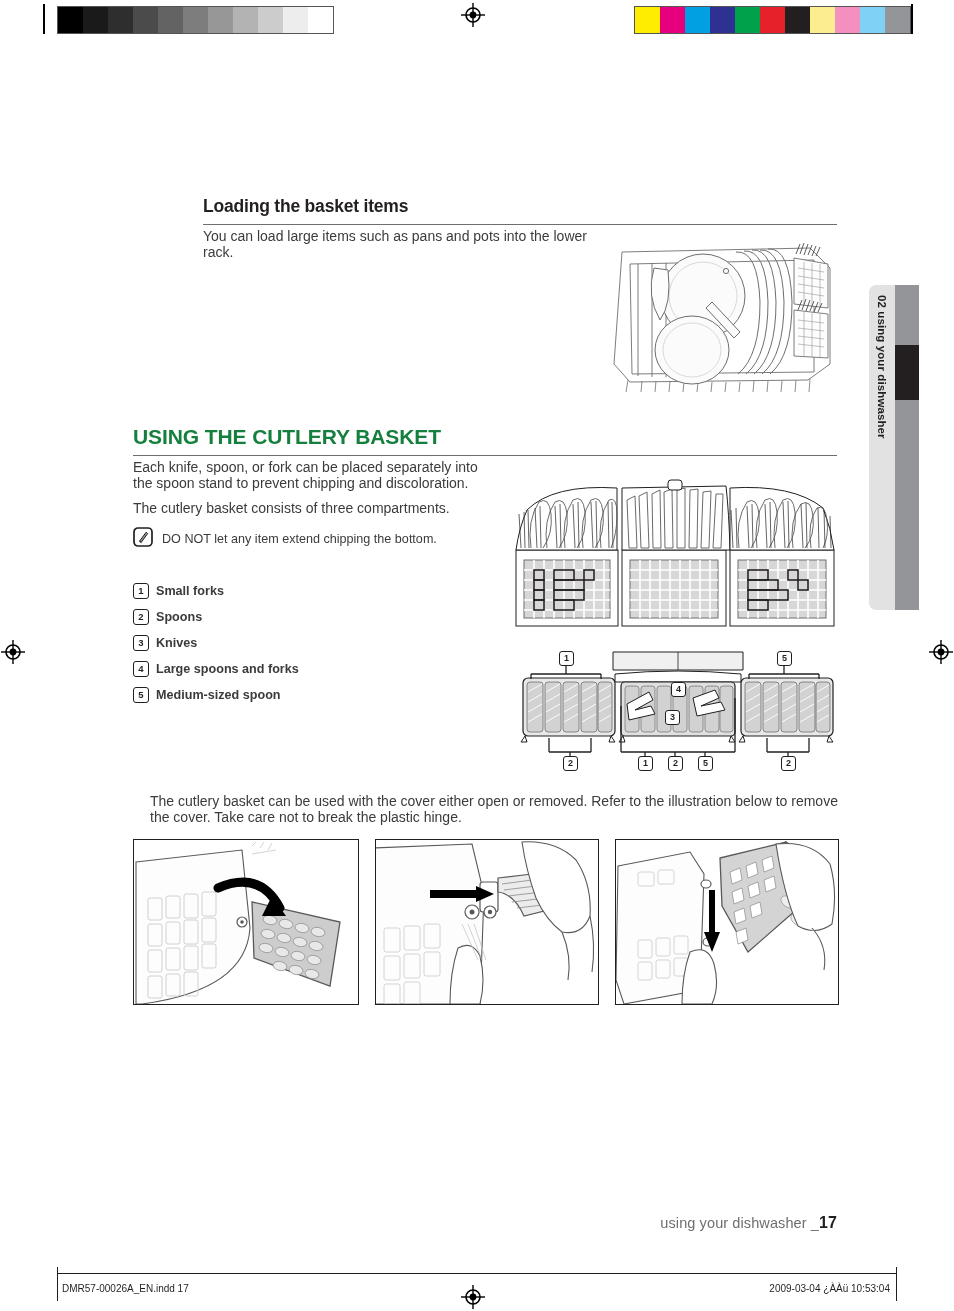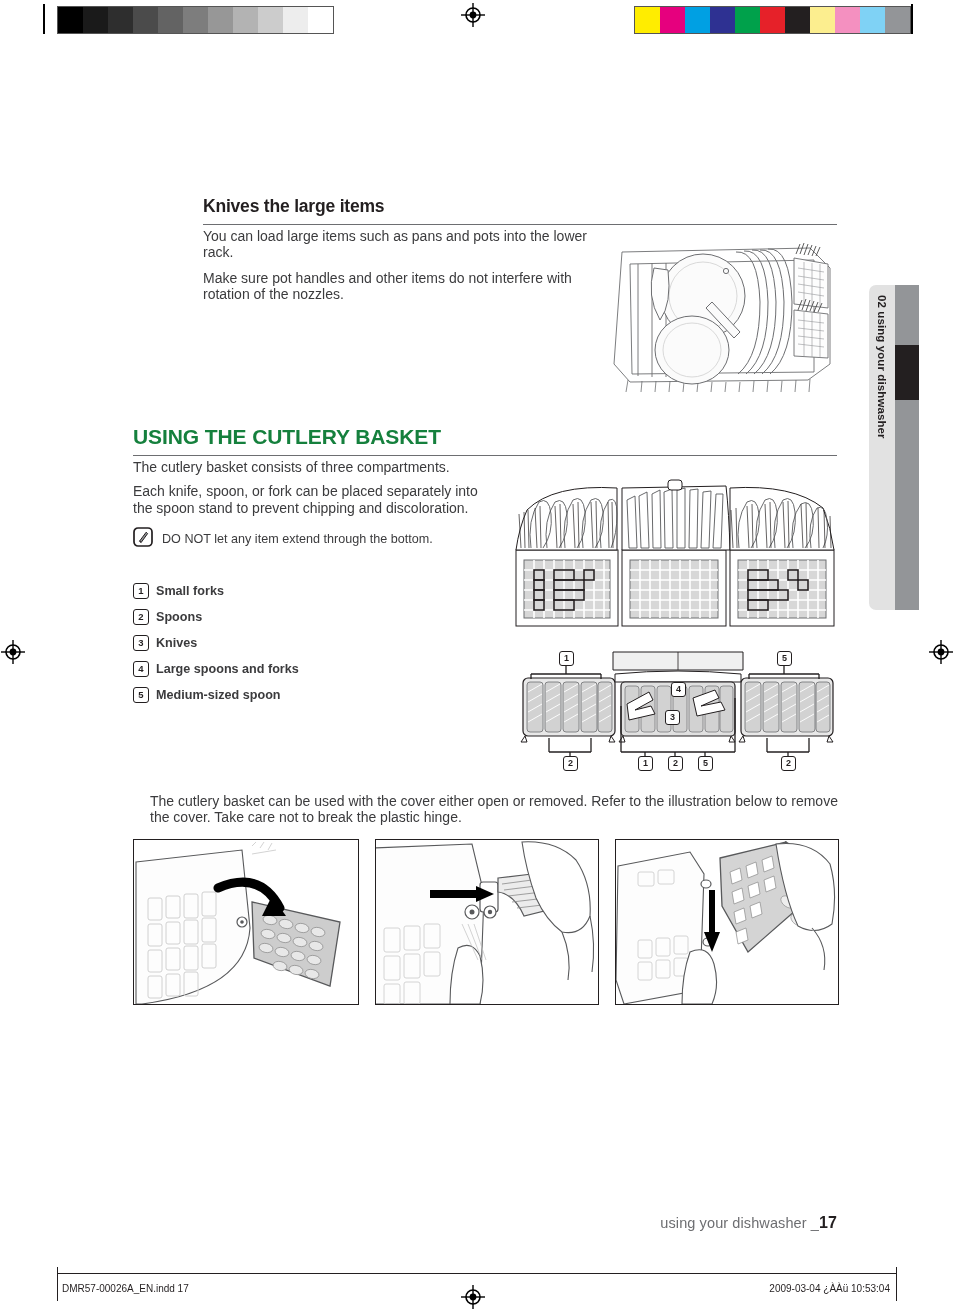--- a/index.html
+++ b/index.html
@@ -150,26 +150,25 @@
   <div class="regmark" style="left:461px;top:1285px;">
     <svg width="24" height="24" viewBox="0 0 24 24">
       <circle cx="12" cy="12" r="7" fill="none" stroke="#000" stroke-width="1.6"></circle>
       <circle cx="12" cy="12" r="3.4" fill="#000"></circle>
       <line x1="12" y1="0" x2="12" y2="24" stroke="#000" stroke-width="1.4"></line>
       <line x1="0" y1="12" x2="24" y2="12" stroke="#000" stroke-width="1.4"></line>
     </svg>
   </div>
 
   <div class="h2wrap rule">
-    <h2 class="sub">Knives the large items</h2>
+    <h2 class="sub">Loading the basket items</h2>
   </div>
 
   <div class="intro">
     <p class="body">You can load large items such as pans and pots into the lower rack.</p>
-    <p class="body">Make sure pot handles and other items do not interfere with rotation of the nozzles.</p>
   </div>
 
   <div class="ill" style="left:608px;top:224px;width:232px;height:168px;">
     <svg width="232" height="168" viewBox="0 0 232 168">
       <g fill="none" stroke="#6d6e71" stroke-width="0.9">
 
         <path d="M14 28 L202 24 L222 44 L222 140 L200 156 L22 158 L6 140 Z"></path>
         <path d="M22 40 L206 36 L206 148 L24 150 Z"></path>
 
         <path d="M30 40 L30 152"></path>
@@ -259,33 +258,33 @@
           <path d="M210 88 L214 79"></path>
       </g>
     </svg>
   </div>
 
   <div class="h1wrap rule">
     <h1 class="main">USING THE CUTLERY BASKET</h1>
   </div>
 
   <div class="cut-intro">
+    <p class="body">Each knife, spoon, or fork can be placed separately into the spoon stand to prevent chipping and discoloration.</p>
     <p class="body">The cutlery basket consists of three compartments.</p>
-    <p class="body">Each knife, spoon, or fork can be placed separately into the spoon stand to prevent chipping and discoloration.</p>
   </div>
 
   <div class="note">
     <span>
       <svg width="20" height="20" viewBox="0 0 20 20">
         <rect x="1" y="1" width="18" height="18" rx="4" ry="4" fill="#fff" stroke="#231f20" stroke-width="1.7"></rect>
         <path d="M6.5 14.2 L13.2 5.2 L14.6 6.6 L8.2 15.4 Z" fill="#939598" stroke="#231f20" stroke-width="1"></path>
         <path d="M6.5 14.2 L8.2 15.4" stroke="#231f20" stroke-width="1"></path>
       </svg>
     </span>
-    <span class="txt">DO NOT let any item extend through the bottom.</span>
+    <span class="txt">DO NOT let any item extend chipping the bottom.</span>
   </div>
 
   <div class="numlist">
     <div class="nrow">
       <span class="badge">1</span>
       <span class="lbl">Small forks</span>
     </div>
     <div class="nrow">
       <span class="badge">2</span>
       <span class="lbl">Spoons</span>

